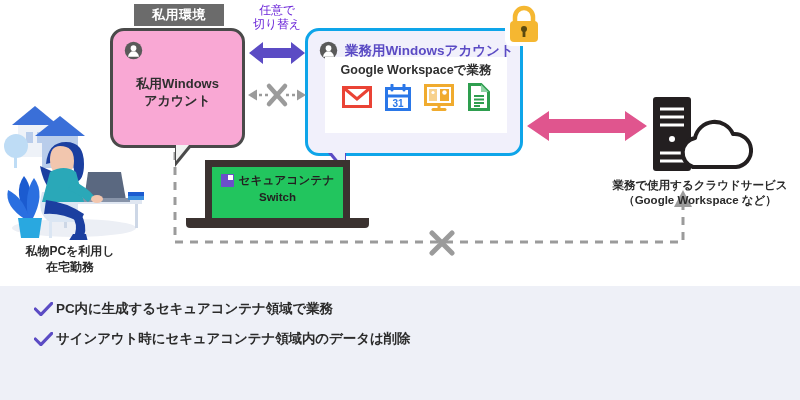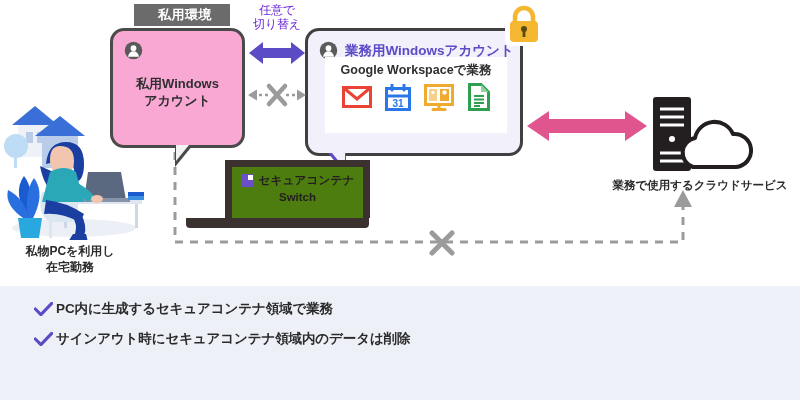--- a/index.html
+++ b/index.html
@@ -10,21 +10,21 @@
     -webkit-font-smoothing:antialiased;
   }
   .stage{position:absolute;left:0;top:0;width:800px;height:400px;}
   .abs{position:absolute;}
 
   
   .tag{
     position:absolute;color:#fff;font-weight:bold;font-size:13px;
     letter-spacing:.5px;text-align:center;line-height:22px;height:22px;
   }
-  .tag-gray{background:#6b6b6b;padding-left:6px;}
+  .tag-gray{background:#6b6b6b;}
   .tag-purple{background:#5b4bc4;}
 
   .switch-label{
     position:absolute;color:#6d28d9;font-weight:normal;font-size:12px;
     line-height:14px;text-align:center;letter-spacing:-.2px;
   }
 
   
   .bubble{position:absolute;border-radius:14px;box-sizing:border-box;}
   .bubble-private{
@@ -34,21 +34,21 @@
   .bubble-private .tail{
     position:absolute;left:62px;bottom:-22px;width:0;height:0;
     border-left:18px solid #4a4a4a;border-bottom:22px solid transparent;
   }
   .bubble-private .tail-in{
     position:absolute;left:63px;bottom:-16px;width:0;height:0;
     border-left:13px solid #f2f3f2;border-bottom:16px solid transparent;
   }
   .bubble-work{
     left:305px;top:28px;width:218px;height:128px;
-    background:#f1f0fb;border:3px solid #404040;
+    background:#f1f0fb;border:3px solid #0ea5e9;
   }
   .bubble-work .tail{
     position:absolute;left:20px;bottom:-22px;width:0;height:0;
     border-right:18px solid #5b4bc4;border-bottom:22px solid transparent;
   }
   .bubble-work .tail-in{
     position:absolute;left:24px;bottom:-16px;width:0;height:0;
     border-right:13px solid #f1f0fb;border-bottom:16px solid transparent;
   }
 
@@ -70,23 +70,22 @@
     font-weight:bold;font-size:12.5px;color:#2f2f2f;
   }
   .ws-icons{
     position:absolute;left:0;right:0;top:26px;
     display:flex;justify-content:center;align-items:center;gap:13px;
   }
 
   
   .laptop-screen{
     position:absolute;left:205px;top:160px;width:145px;height:58px;
-    background:#4d7c0f;border:7px solid #3b3230;border-bottom:none;
+    background:#22c55e;border:7px solid #3b3230;border-bottom:none;
     box-sizing:border-box;
-    margin-left:20px;
   }
   .laptop-base{
     position:absolute;left:186px;top:218px;width:183px;height:10px;
     background:#3b3230;border-radius:0 0 4px 4px;
   }
   .sc-row{
     position:absolute;left:0;right:0;top:6px;
     display:flex;align-items:center;justify-content:center;gap:5px;
   }
   .sc-logo{width:13px;height:13px;background:#6b4fc9;position:relative;}
@@ -304,20 +303,21 @@
     <line x1="15" y1="14" x2="39" y2="14" stroke="#ffffff" stroke-width="3"></line>
     <line x1="15" y1="22" x2="39" y2="22" stroke="#ffffff" stroke-width="3"></line>
     <line x1="15" y1="30" x2="39" y2="30" stroke="#ffffff" stroke-width="3"></line>
     <circle cx="27" cy="44" r="3" fill="#ffffff"></circle>
     <line x1="15" y1="58" x2="39" y2="58" stroke="#ffffff" stroke-width="3"></line>
     <line x1="15" y1="66" x2="39" y2="66" stroke="#ffffff" stroke-width="3"></line>
     <path d="M48 72 a15 15 0 0 1 2 -29 a20 20 0 0 1 38 -4 a14 14 0 0 1 3 33 z" fill="#ffffff" stroke="#231f20" stroke-width="4" stroke-linejoin="round"></path>
   </svg>
   <div class="cloud-caption">
     <span>業務で使用するクラウドサービス</span><br>
+    <span>（Google Workspace など）</span>
   </div>
 
   <div class="notes">
 
     <div class="note-row" style="top:14px;">
       <svg class="check" viewBox="0 0 22 16">
         <polyline points="1.5,8 8,14.5 20.5,1.5" fill="none" stroke="#5b4bc4" stroke-width="3.6" stroke-linecap="round" stroke-linejoin="round"></polyline>
       </svg>
       <span class="note-text">PC内に生成するセキュアコンテナ領域で業務</span>
     </div>

